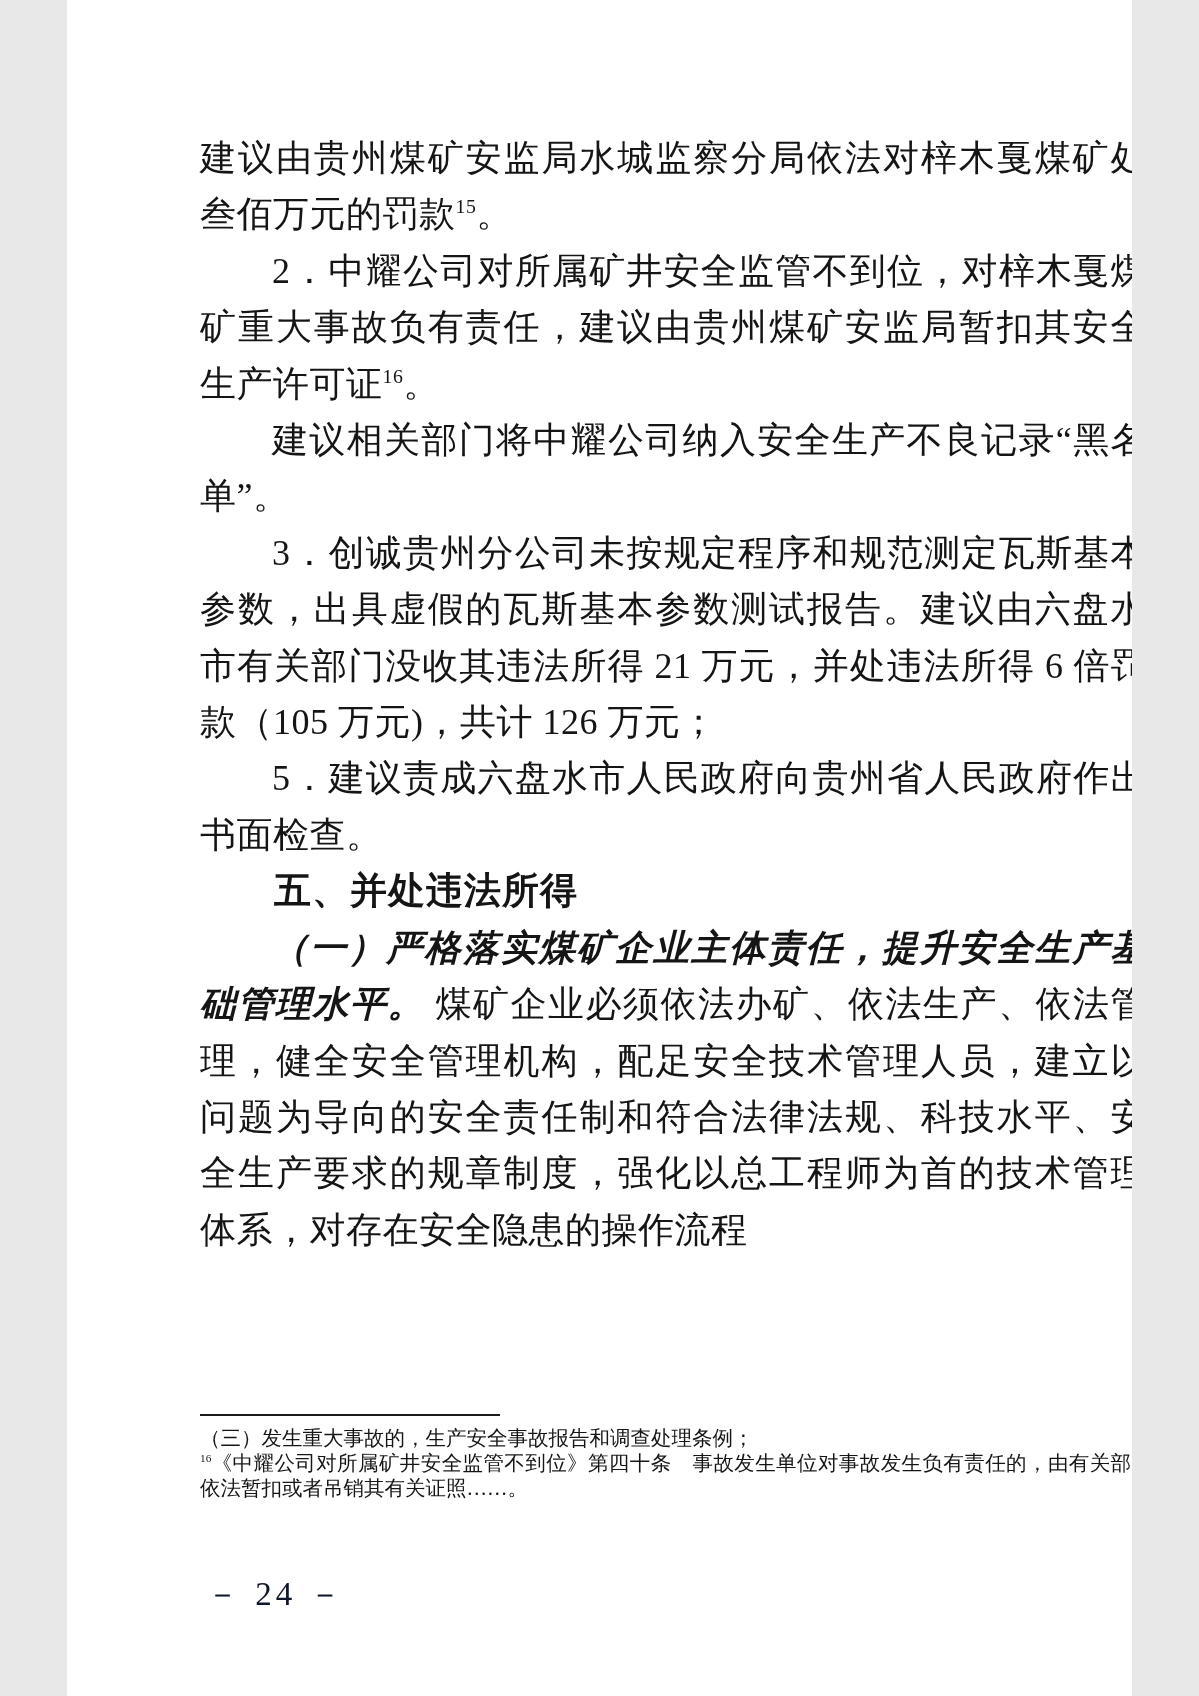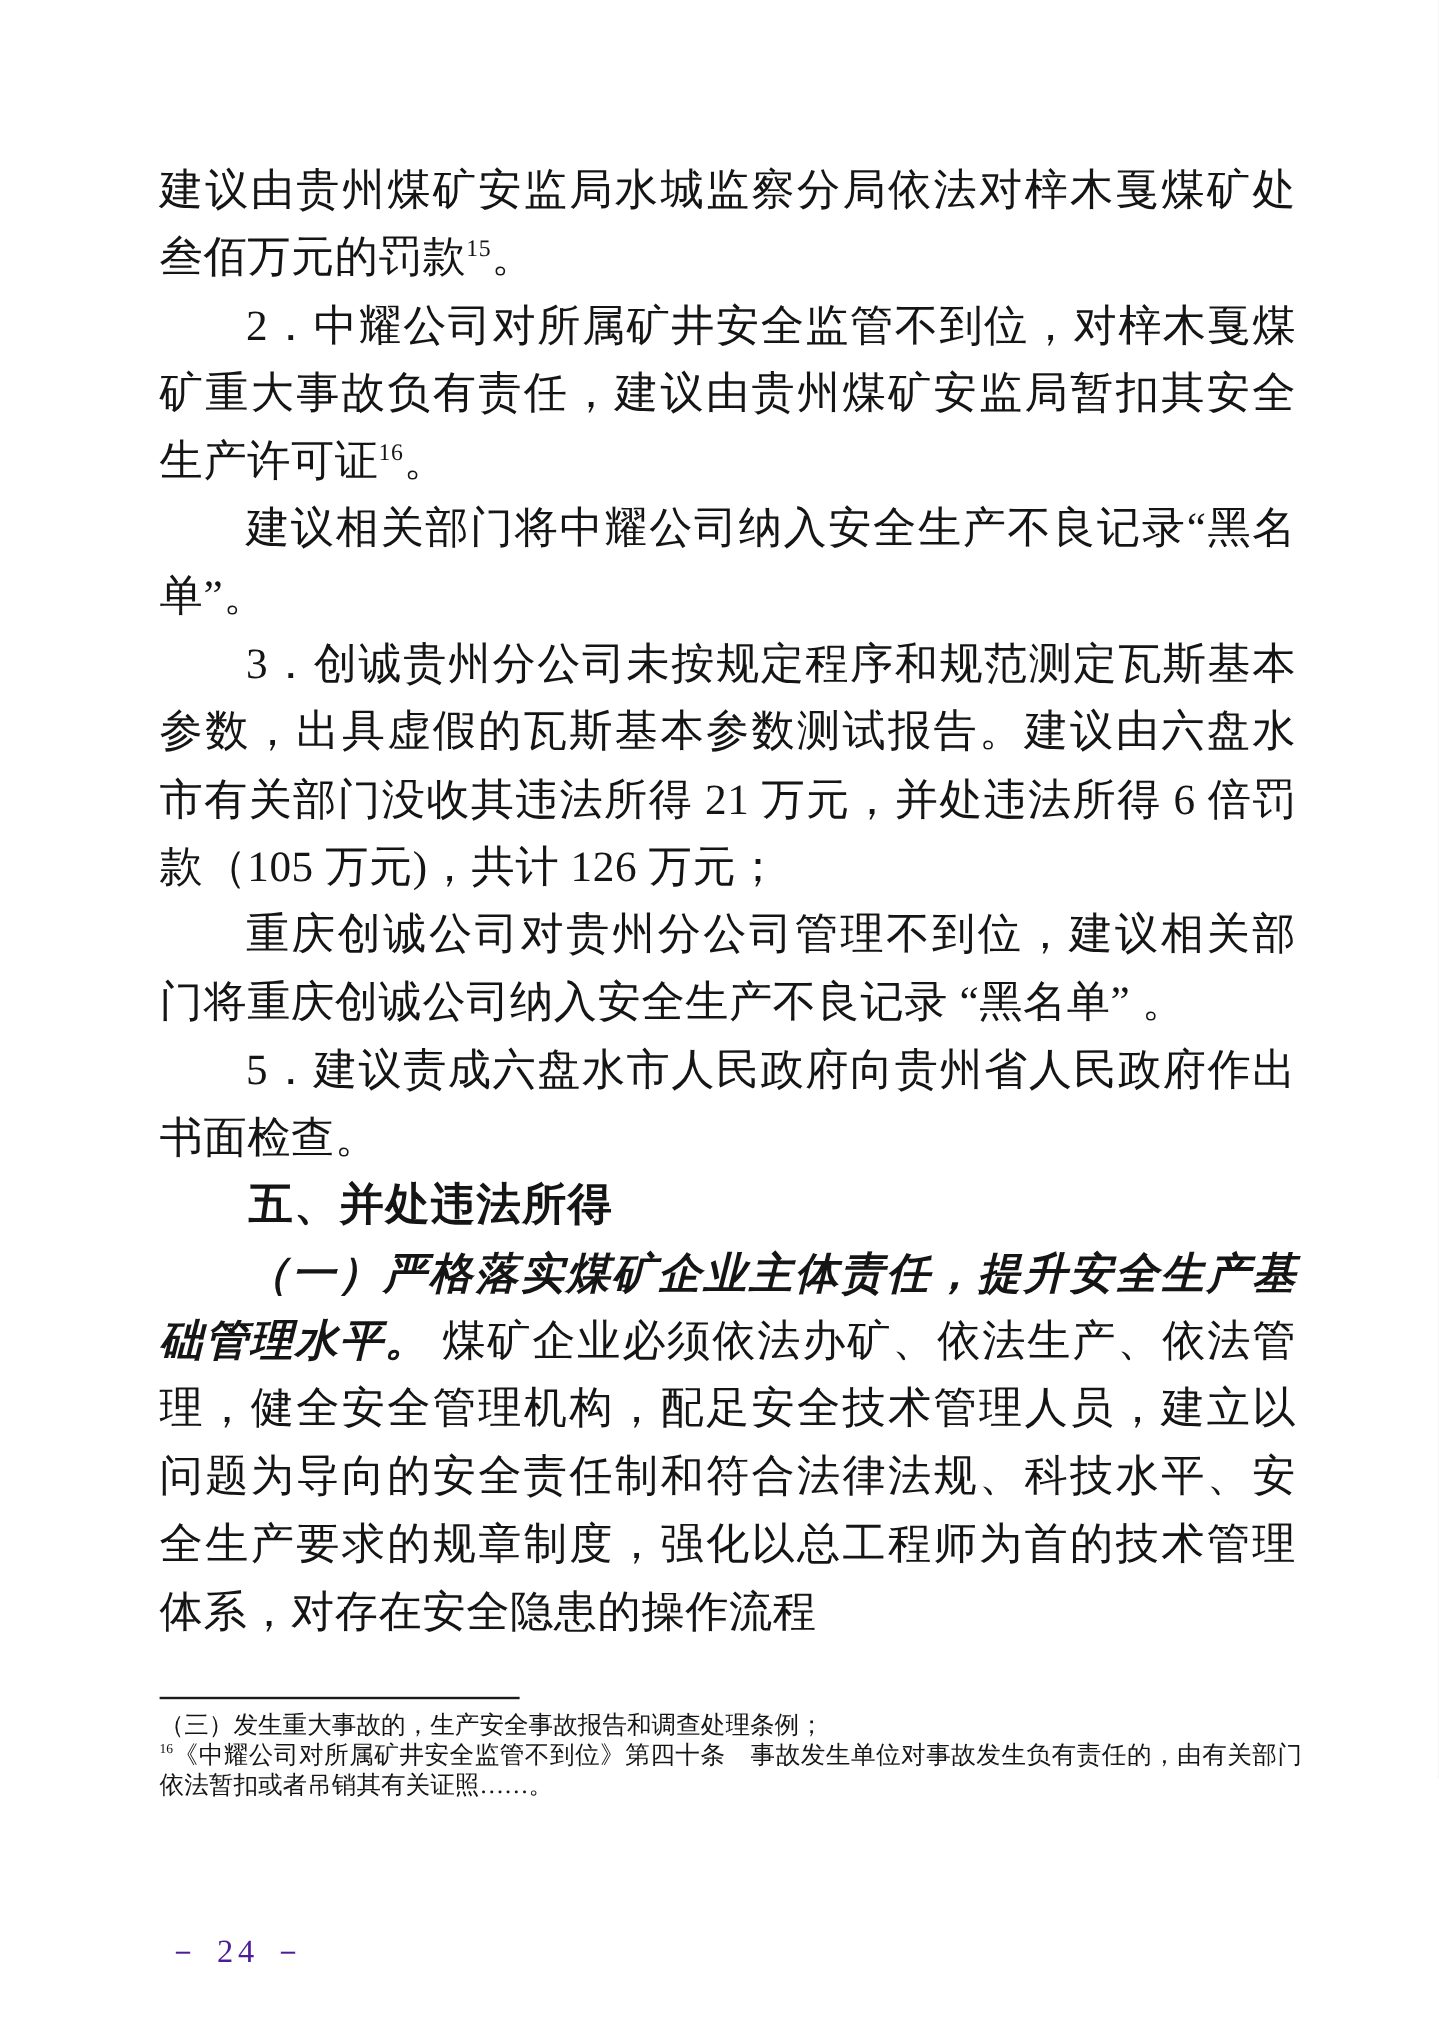--- a/index.html
+++ b/index.html
@@ -1,18 +1,18 @@
 <!DOCTYPE html>
 <html><head>
 <meta charset="utf-8">
 <style>
   html, body { margin: 0; padding: 0; background: #e8e8e8; }
   .page {
     position: relative;
-    width: 1199px;
+    width: 1065px;
     height: 1696px;
     margin: 0 auto;
     background: #ffffff;
     color: #151515;
     font-family: "Liberation Serif", serif;
     overflow: hidden;
   }
   .content {
     position: absolute;
     left: 133px;
@@ -52,43 +52,41 @@
   .footnotes {
     font-size: 20.5px;
     line-height: 25px;
     text-align: justify;
   }
   .footnotes p { margin: 0; }
   .page-number {
     position: absolute;
     left: 139px;
     top: 1572px;
-    font-size: 27px;
+    font-size: 33px;
     letter-spacing: 4px;
-    color: #4c1d95;
-    margin-top: 36px;
+    color: #0f172a;
   }
 </style>
 </head>
 <body>
 
 <div class="page">
 
   <main class="content">
 
     <p class="no-indent"><span>建议由贵州煤矿安监局水城监察分局依法对梓木戛煤矿处叁佰万元的罚款</span><sup>15</sup><span>。</span></p>
 
 
     <p><span>2．中耀公司对所属矿井安全监管不到位，对梓木戛煤矿重大事故负有责任，建议由贵州煤矿安监局暂扣其安全生产许可证</span><sup>16</sup><span>。</span></p>
 
     <p><span>建议相关部门将中耀公司纳入安全生产不良记录“黑名单”。</span></p>
 
     <p><span>3．创诚贵州分公司未按规定程序和规范测定瓦斯基本参数，出具虚假的瓦斯基本参数测试报告。建议由六盘水市有关部门没收其违法所得 21 万元，并处违法所得 6 倍罚款（105 万元)，共计 126 万元；</span></p>
 
-    <p><span>重庆创诚公司对贵州分公司管理不到位，建议相关部门将重庆创诚公司纳入安全生产不良记录 “黑名单” 。</span></p>
 
 
     <p><span>5．建议责成六盘水市人民政府向贵州省人民政府作出书面检查。</span></p>
 
     <p class="heading"><span>五、并处违法所得</span></p>
 
     <p><span class="lead-bold">（一）严格落实煤矿企业主体责任，提升安全生产基础管理水平。</span><span> 煤矿企业必须依法办矿、依法生产、依法管理，健全安全管理机构，配足安全技术管理人员，建立以问题为导向的安全责任制和符合法律法规、科技水平、安全生产要求的规章制度，强化以总工程师为首的技术管理体系，对存在安全隐患的操作流程</span></p>
 
   </main>
 

